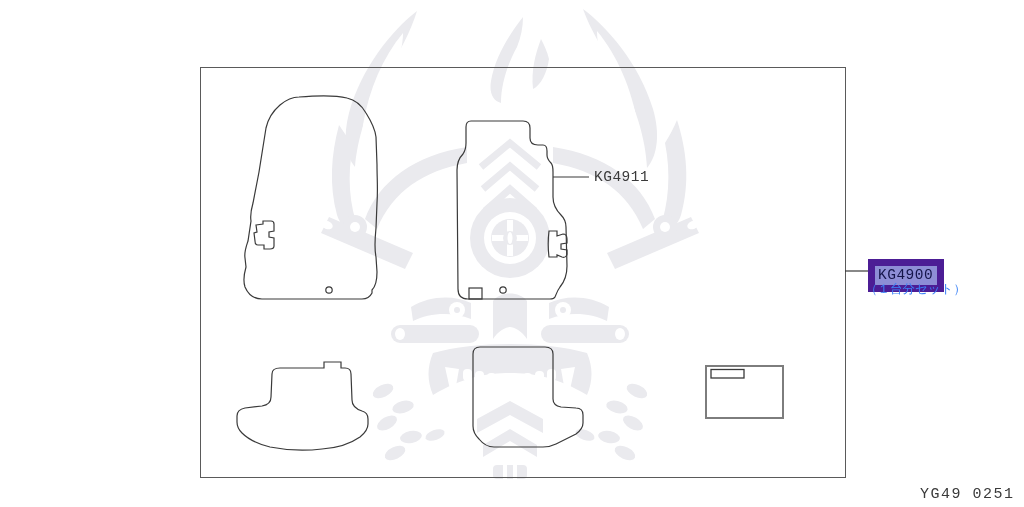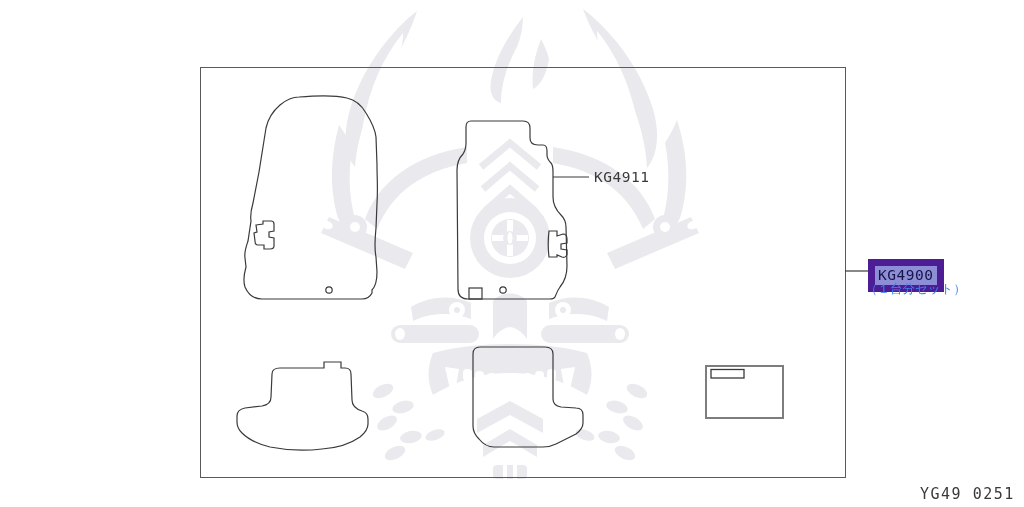--- a/index.html
+++ b/index.html
@@ -11,21 +11,21 @@
   #watermark{position:absolute;left:295px;top:5px;width:430px;height:485px;z-index:0;}
   
   #frame{
     position:absolute;left:200px;top:67px;width:644px;height:409px;
     border:1px solid #5a5a5a;background:transparent;z-index:1;
   }
   
   #lineart{position:absolute;left:0;top:0;width:1024px;height:507px;z-index:2;}
   .callout{
     position:absolute;z-index:3;color:#3a3a3a;font-size:14.5px;letter-spacing:0.5px;
-    white-space:nowrap;line-height:1;
+    white-space:nowrap;line-height:1;font-family:Liberation Mono, monospace;
   }
   #kg4911-label{left:594px;top:170px;}
   #kg4900-label{left:868px;top:259px;}
   #kg4900-label .hl{
     display:inline-block;background:#8e8ed6;border:7px solid #4c1d95;color:#15154a;
     padding:2px 1px 2px 3px;min-width:58px;
   }
   #set-note{
     left:865px;top:283px;font-size:12.5px;letter-spacing:0;
     font-family:"DejaVu Sans","Liberation Sans",sans-serif;color:#3b82f6;

